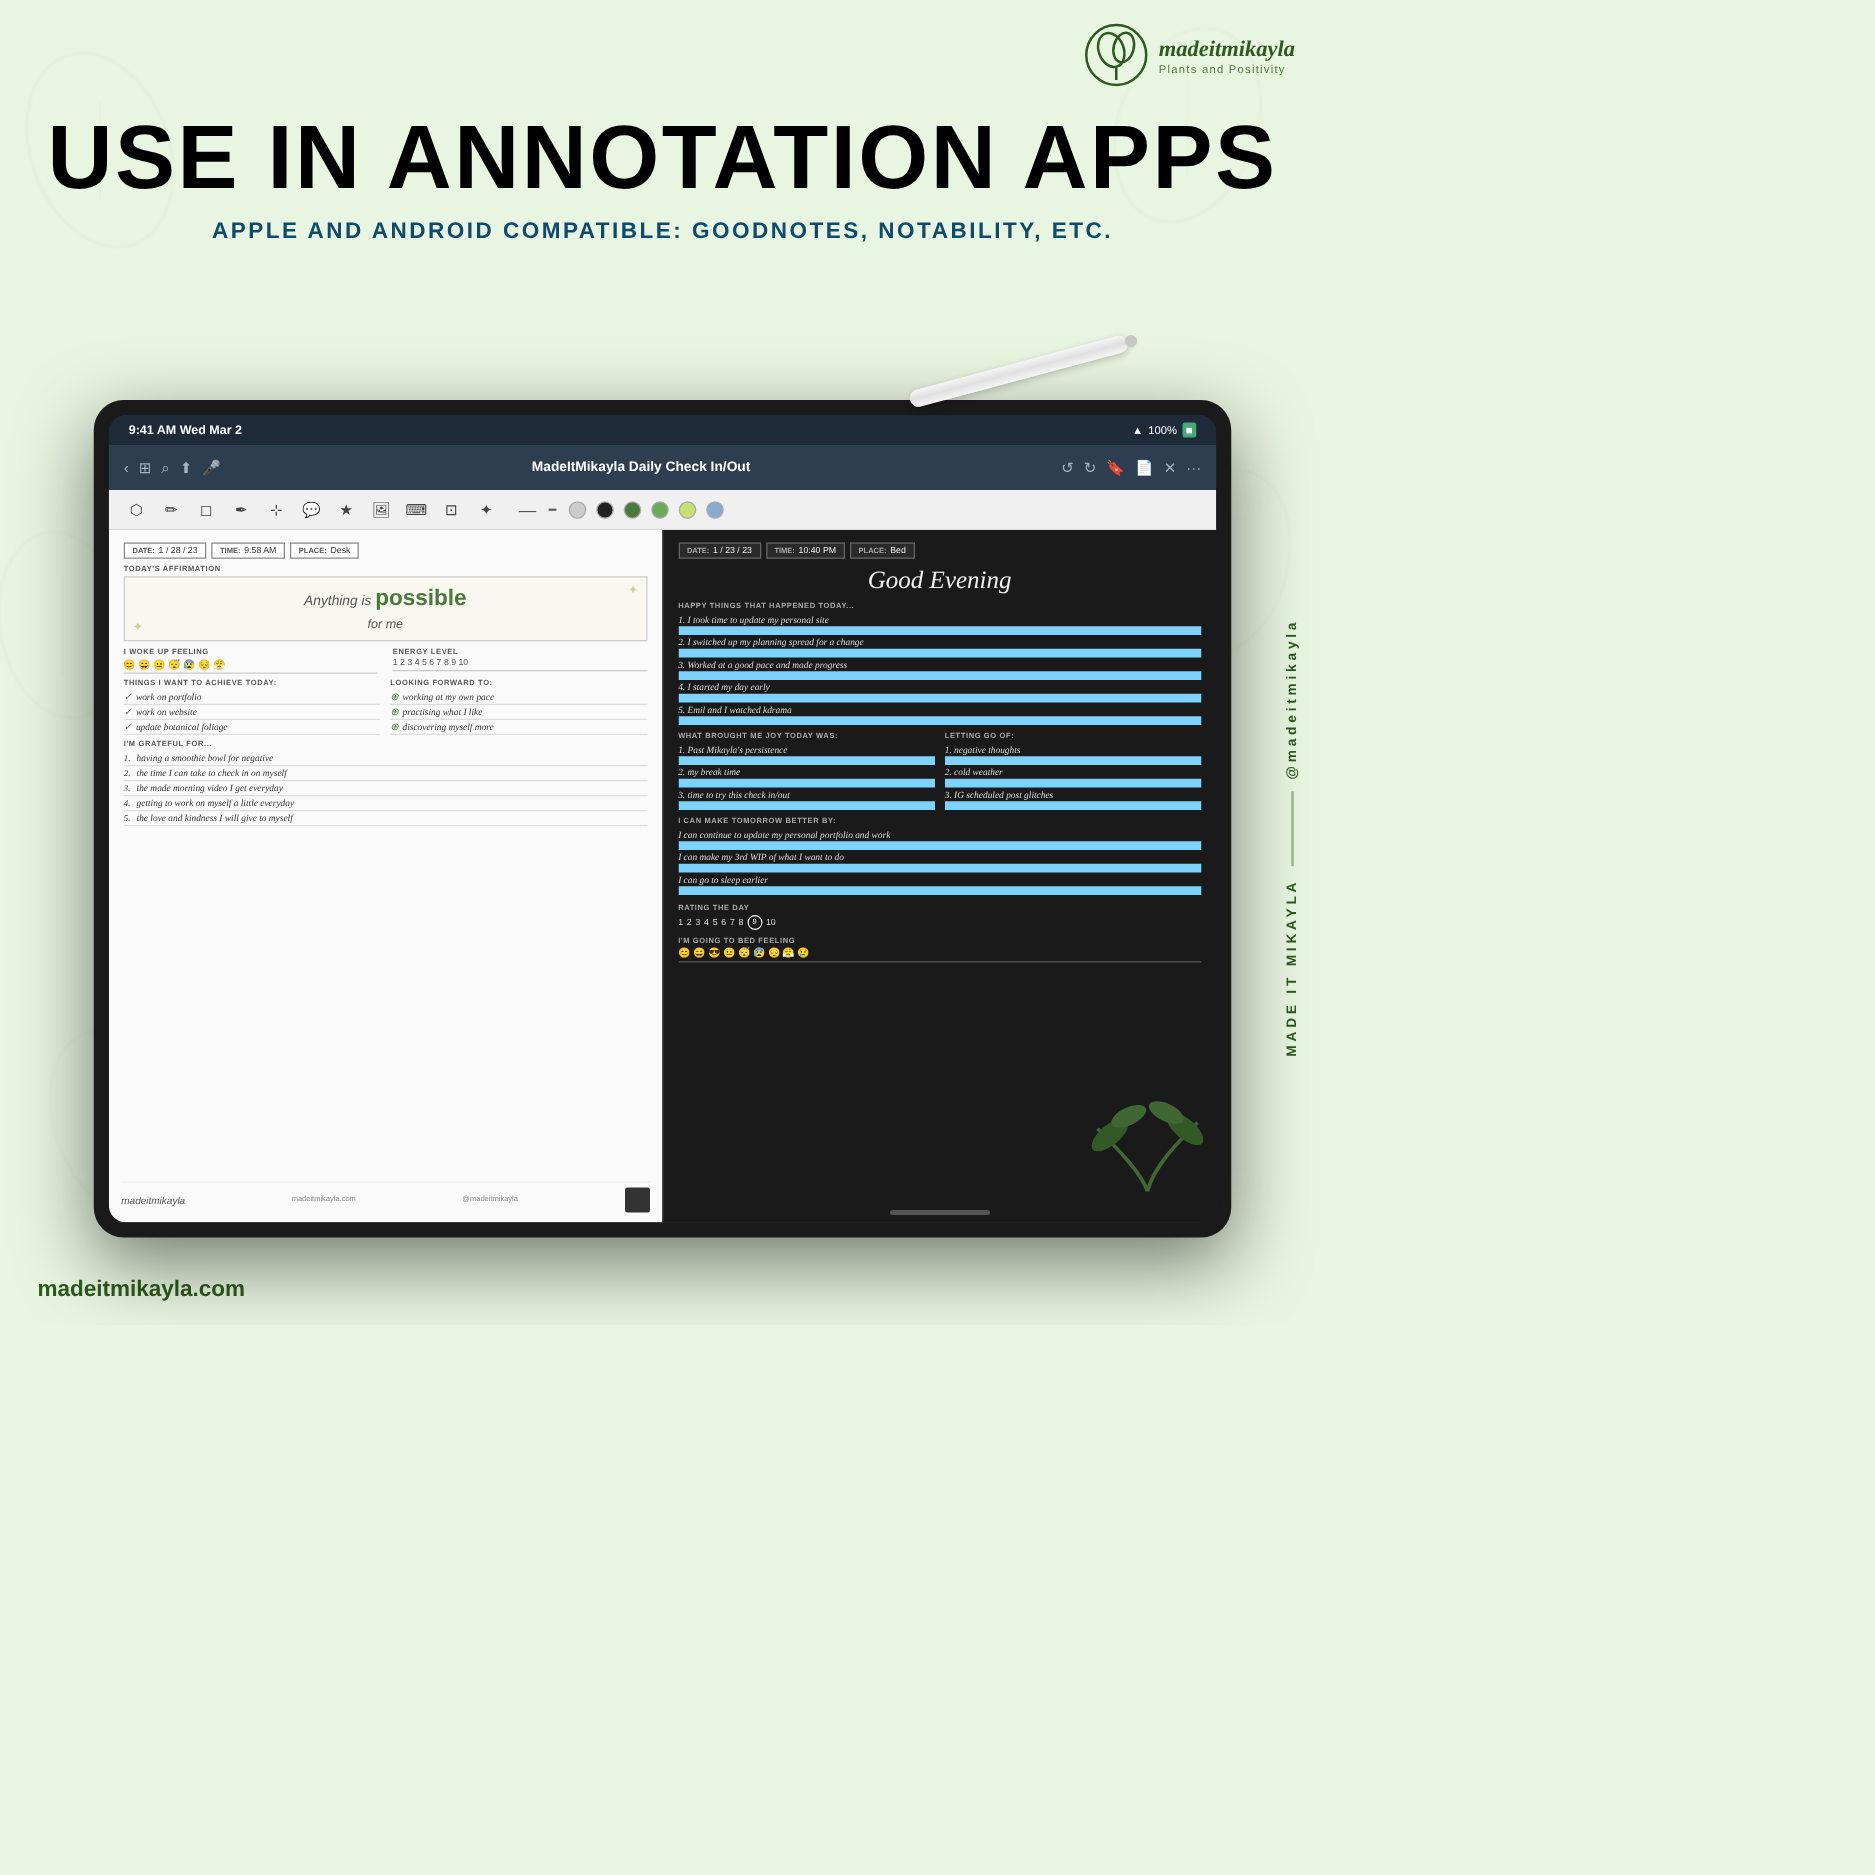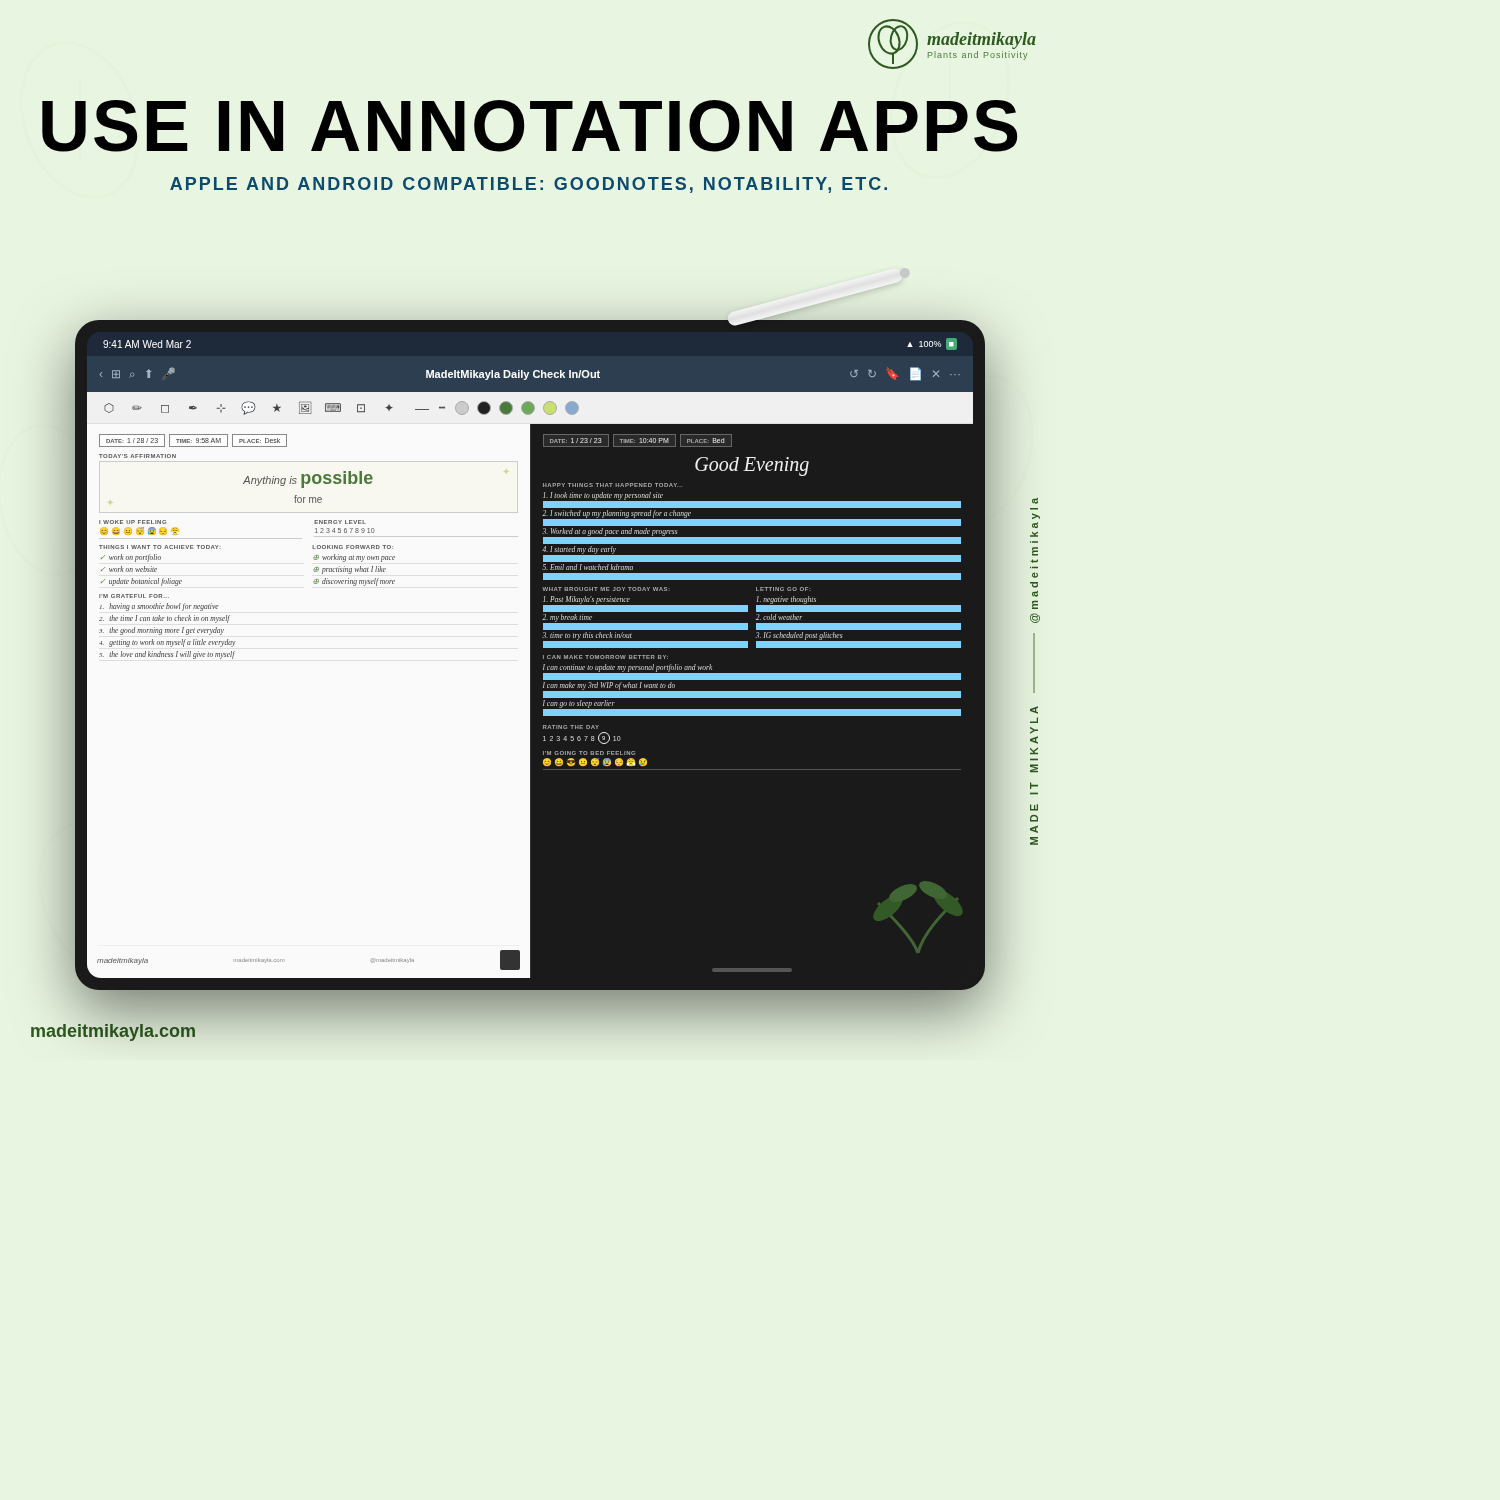--- a/index.html
+++ b/index.html
@@ -147,21 +147,21 @@
       display: flex;
       align-items: center;
       justify-content: space-between;
       height: 24px;
       flex-shrink: 0;
     }
 
     .status-time {
       color: white;
       font-size: 10px;
-      font-weight: normal;
+      font-weight: bold;
     }
 
     .status-right {
       display: flex;
       align-items: center;
       gap: 4px;
     }
 
     .wifi-icon, .battery-icon {
       color: white;
@@ -613,21 +613,21 @@
           </div>
         </div>
 
 
         <div class="section-label">TODAY'S AFFIRMATION</div>
         <div class="affirmation-box">
           <div style="text-align:center;">
             <span style="font-style:italic;font-size:11px;color:#555;">Anything is </span>
             <span class="affirmation-accent">possible</span>
             <br>
-            <span style="font-size:10px;color:#555;margin-top:44px;">for me</span>
+            <span style="font-style:italic;font-size:10px;color:#555;margin-top:44px;">for me</span>
           </div>
           <div style="position:absolute;top:4px;right:6px;color:#c8d890;font-size:10px;">✦</div>
           <div style="position:absolute;bottom:4px;left:6px;color:#c8d890;font-size:10px;">✦</div>
         </div>
 
         <div class="mood-row">
           <div class="mood-section">
             <div class="section-label">I WOKE UP FEELING</div>
             <div class="emoji-row">
               <span>😊</span>
@@ -685,21 +685,21 @@
           <div class="handwritten-line">
             <span style="font-size:7px;margin-right:2px;">1.</span>
             <span>having a smoothie bowl  for negative</span>
           </div>
           <div class="handwritten-line">
             <span style="font-size:7px;margin-right:2px;">2.</span>
             <span>the time I can take to check in on myself</span>
           </div>
           <div class="handwritten-line">
             <span style="font-size:7px;margin-right:2px;">3.</span>
-            <span>the good morning more I get everyday</span>
+            <span>the made morning video I get everyday</span>
           </div>
           <div class="handwritten-line">
             <span style="font-size:7px;margin-right:2px;">4.</span>
             <span>getting to work on myself a little everyday</span>
           </div>
           <div class="handwritten-line">
             <span style="font-size:7px;margin-right:2px;">5.</span>
             <span>the love and kindness I will give to myself</span>
           </div>
         </div>

